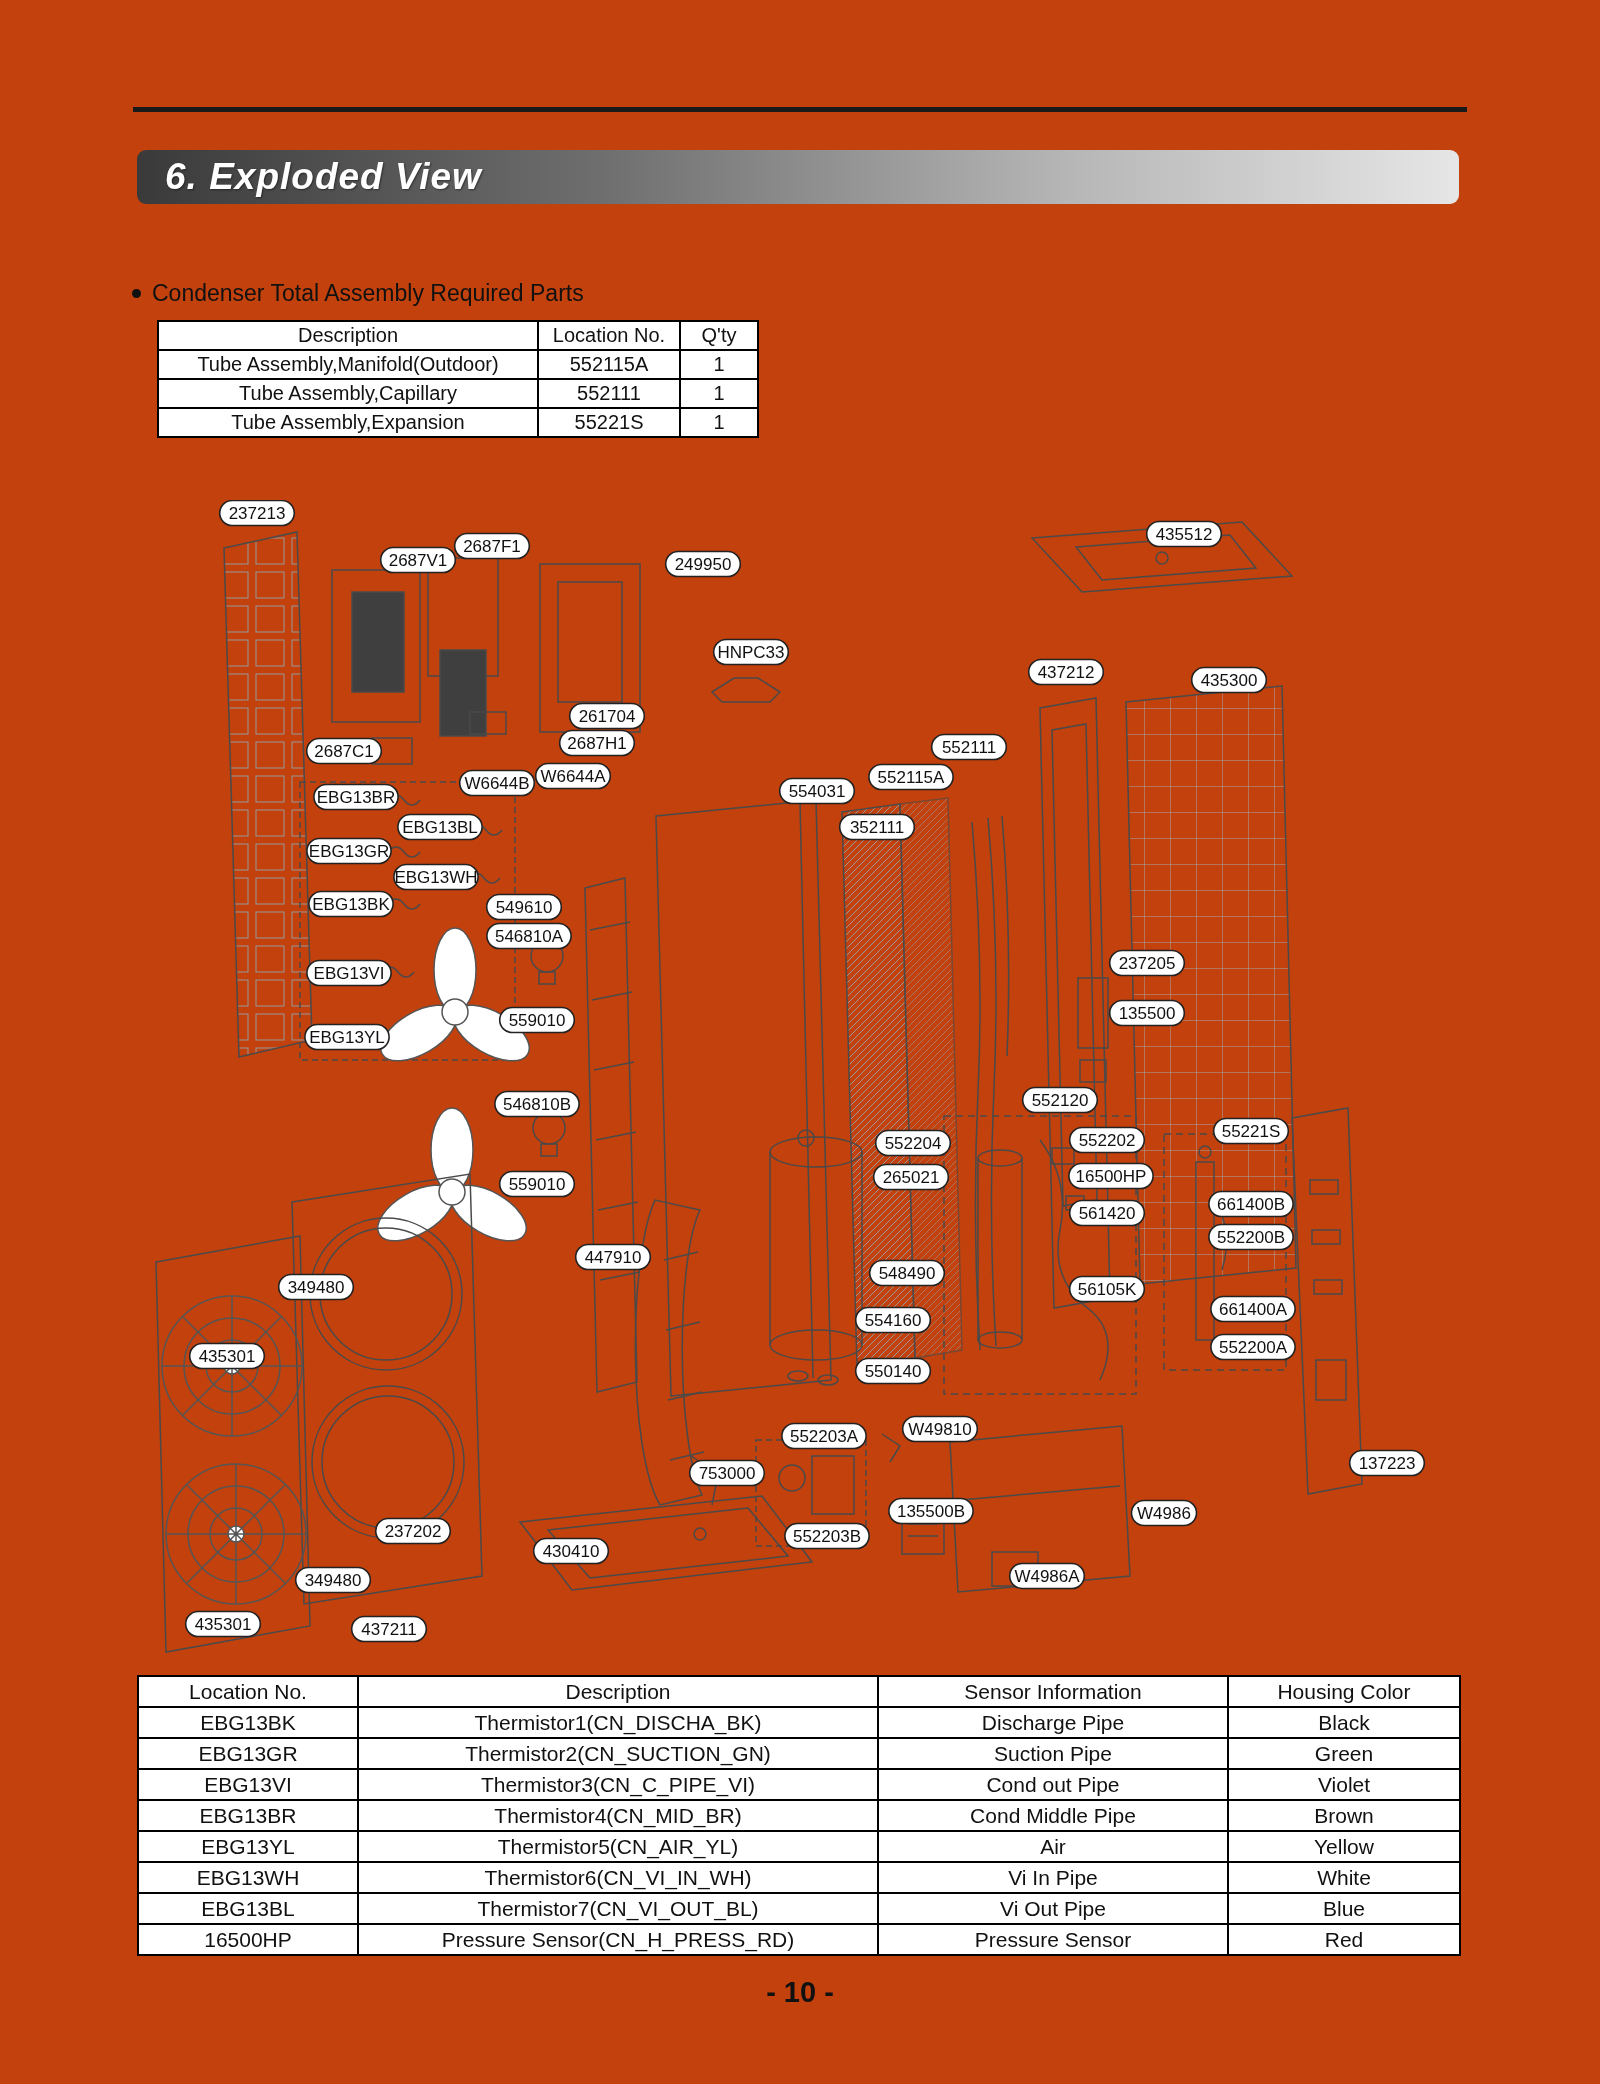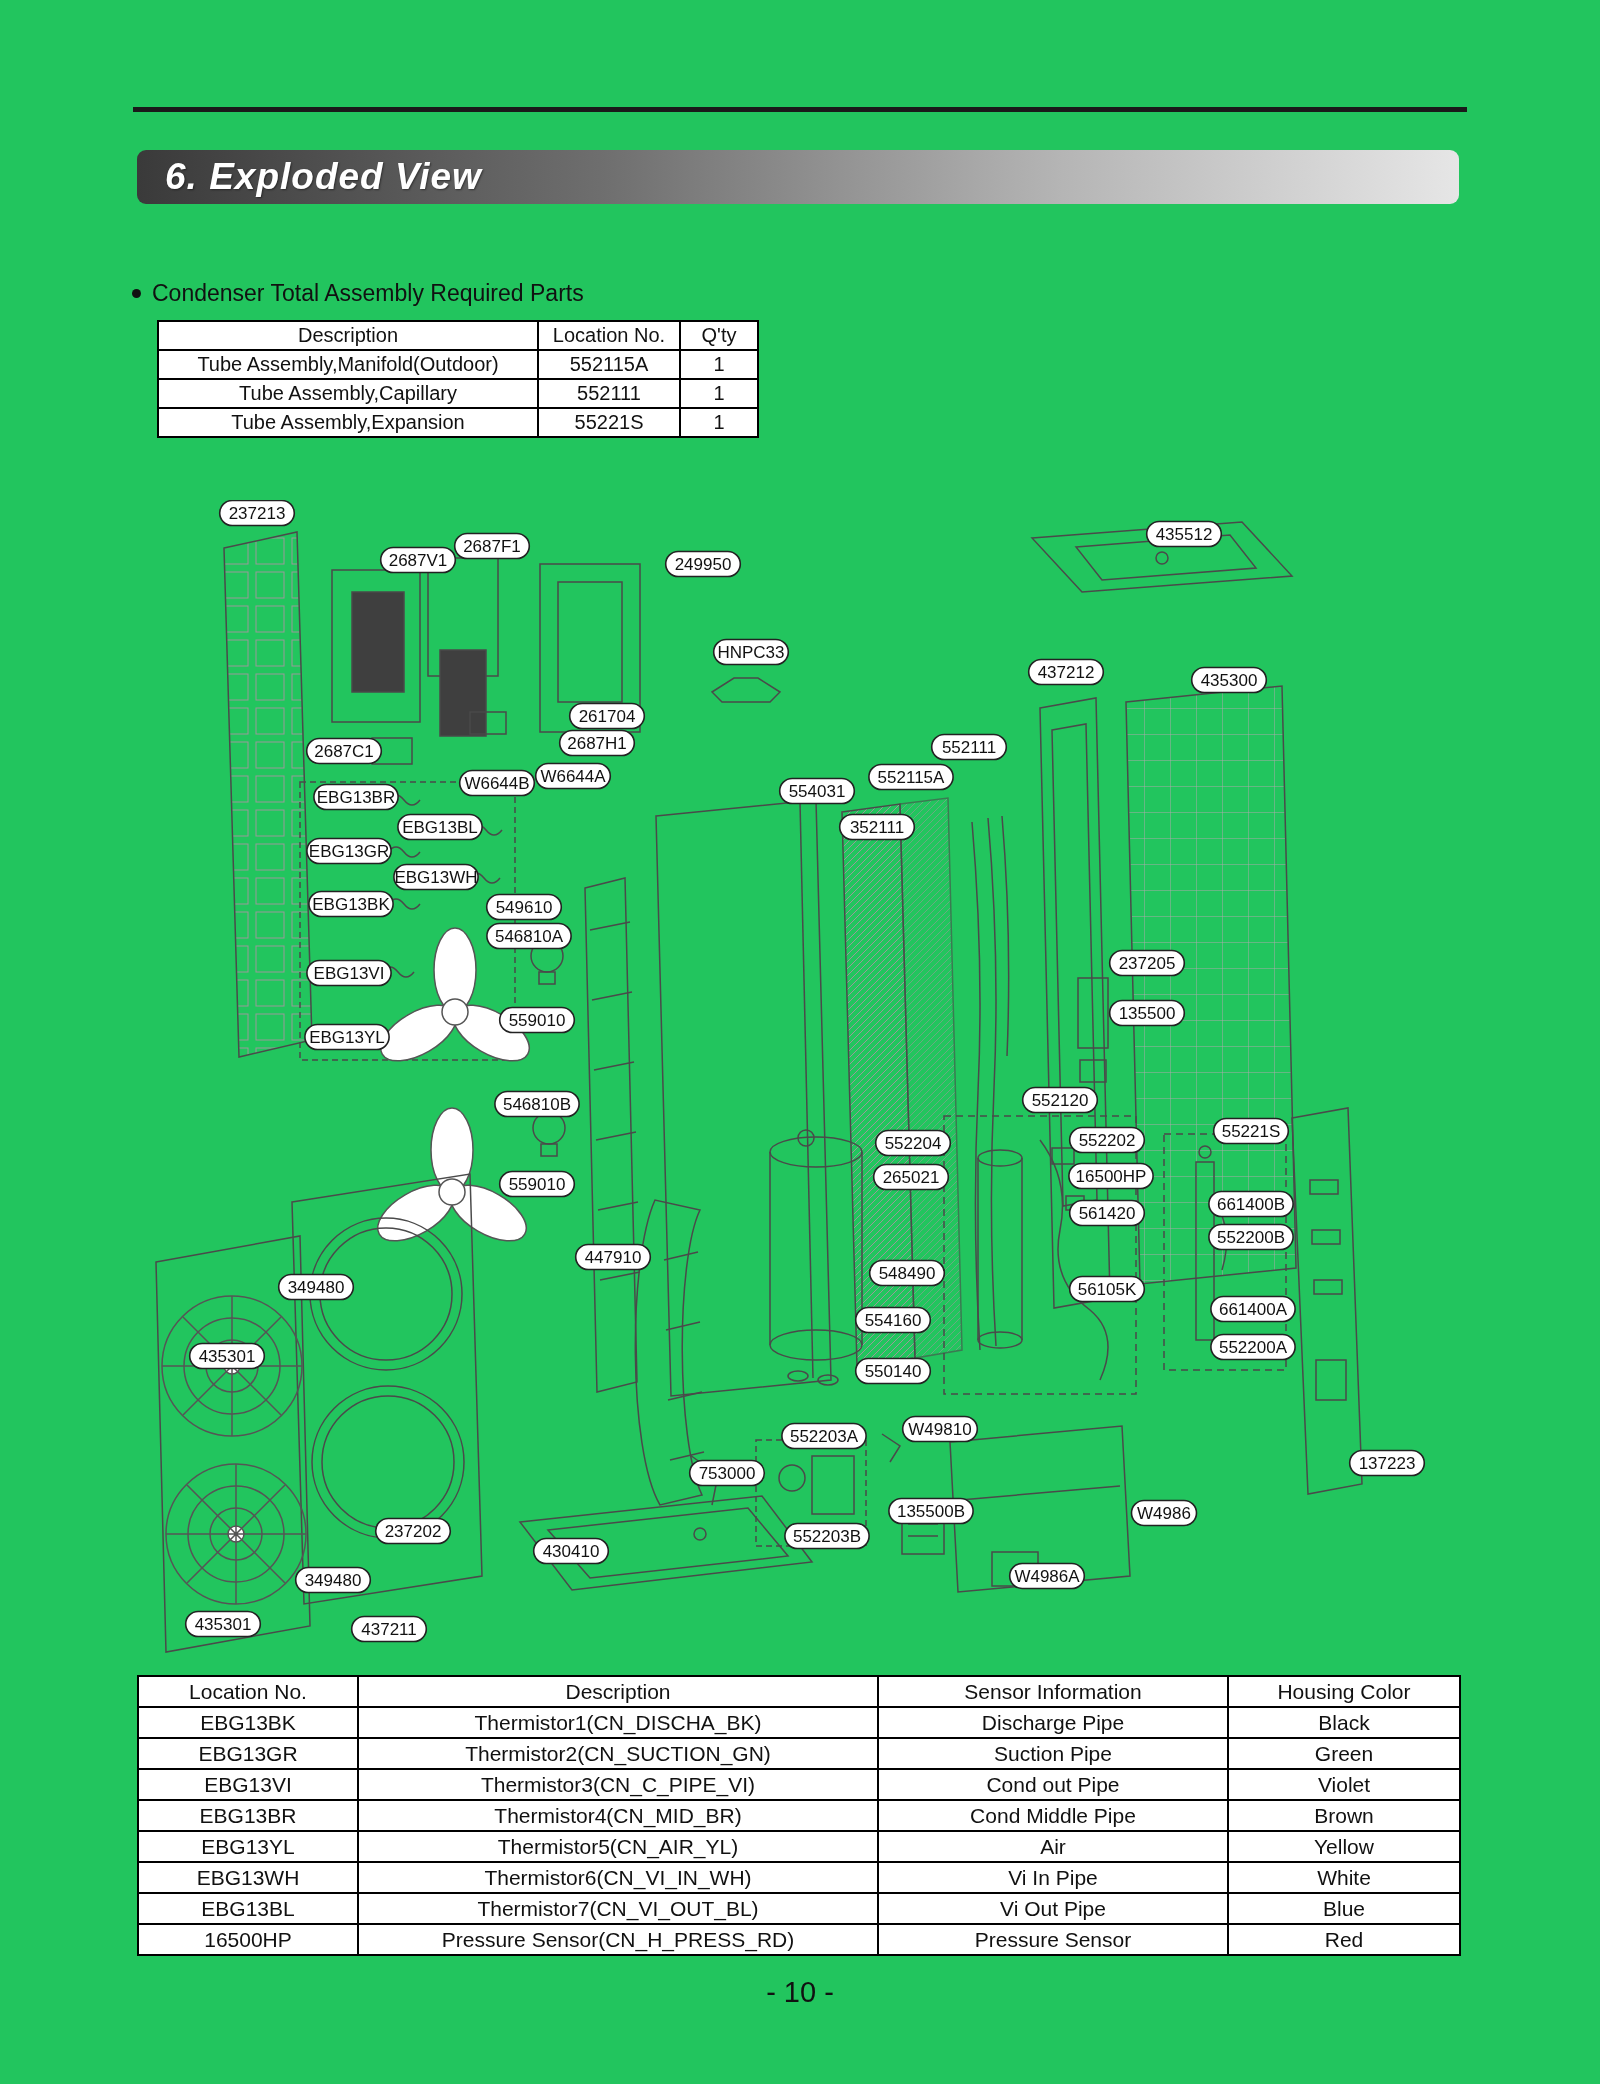--- a/index.html
+++ b/index.html
@@ -1,18 +1,18 @@
 <!DOCTYPE html>
 <html><head>
 <meta charset="utf-8">
 <style>
   * { margin:0; padding:0; box-sizing:border-box; }
   html,body { background:#e9e9e9; }
   body { font-family:"Liberation Sans", sans-serif; color:#111; }
-  #page { position:relative; width:1600px; height:2084px; background:#22c55e; margin:0 auto; overflow:hidden; }
+  #page { position:relative; width:1600px; height:2084px; background:#c2410c; margin:0 auto; overflow:hidden; }
 
   .top-rule { position:absolute; left:133px; top:107px; width:1334px; height:5px; background:#1a1a1a; }
 
   .banner { position:absolute; left:137px; top:150px; width:1322px; height:54px; border-radius:9px;
             background:linear-gradient(90deg,#3a3a3a 0%,#6e6e6e 35%,#b5b5b5 70%,#e6e6e6 100%);
             display:flex; align-items:center; padding-left:28px; }
   .banner-title { color:#fff; font-size:37px; font-weight:bold; font-style:italic; letter-spacing:1px;
                   text-shadow:1px 1px 2px rgba(0,0,0,.45); }
 
   .models { position:absolute; left:142px; top:224px; font-size:30px; font-weight:bold; white-space:nowrap; }
@@ -27,21 +27,21 @@
   #parts-table { position:absolute; left:157px; top:320px; width:600px; font-size:20px; }
   #parts-table th, #parts-table td { height:29px; }
 
   #sensor-table { position:absolute; left:137px; top:1675px; width:1322px; font-size:21px; }
   #sensor-table th, #sensor-table td { height:31px; }
 
   #diagram { position:absolute; left:0; top:500px; width:1600px; height:1170px;
              font-family:"Liberation Sans", sans-serif; }
 
   .page-num { position:absolute; left:0; top:1976px; width:1600px; text-align:center;
-              font-size:29px; font-weight:normal; }
+              font-size:29px; font-weight:bold; }
   .copyright { position:absolute; left:965px; top:1972px; font-size:19.5px; line-height:26px; color:#111; }
 </style>
 </head>
 <body>
 
 <div id="page">
 
   <div class="top-rule"></div>
 
   <div class="banner">

